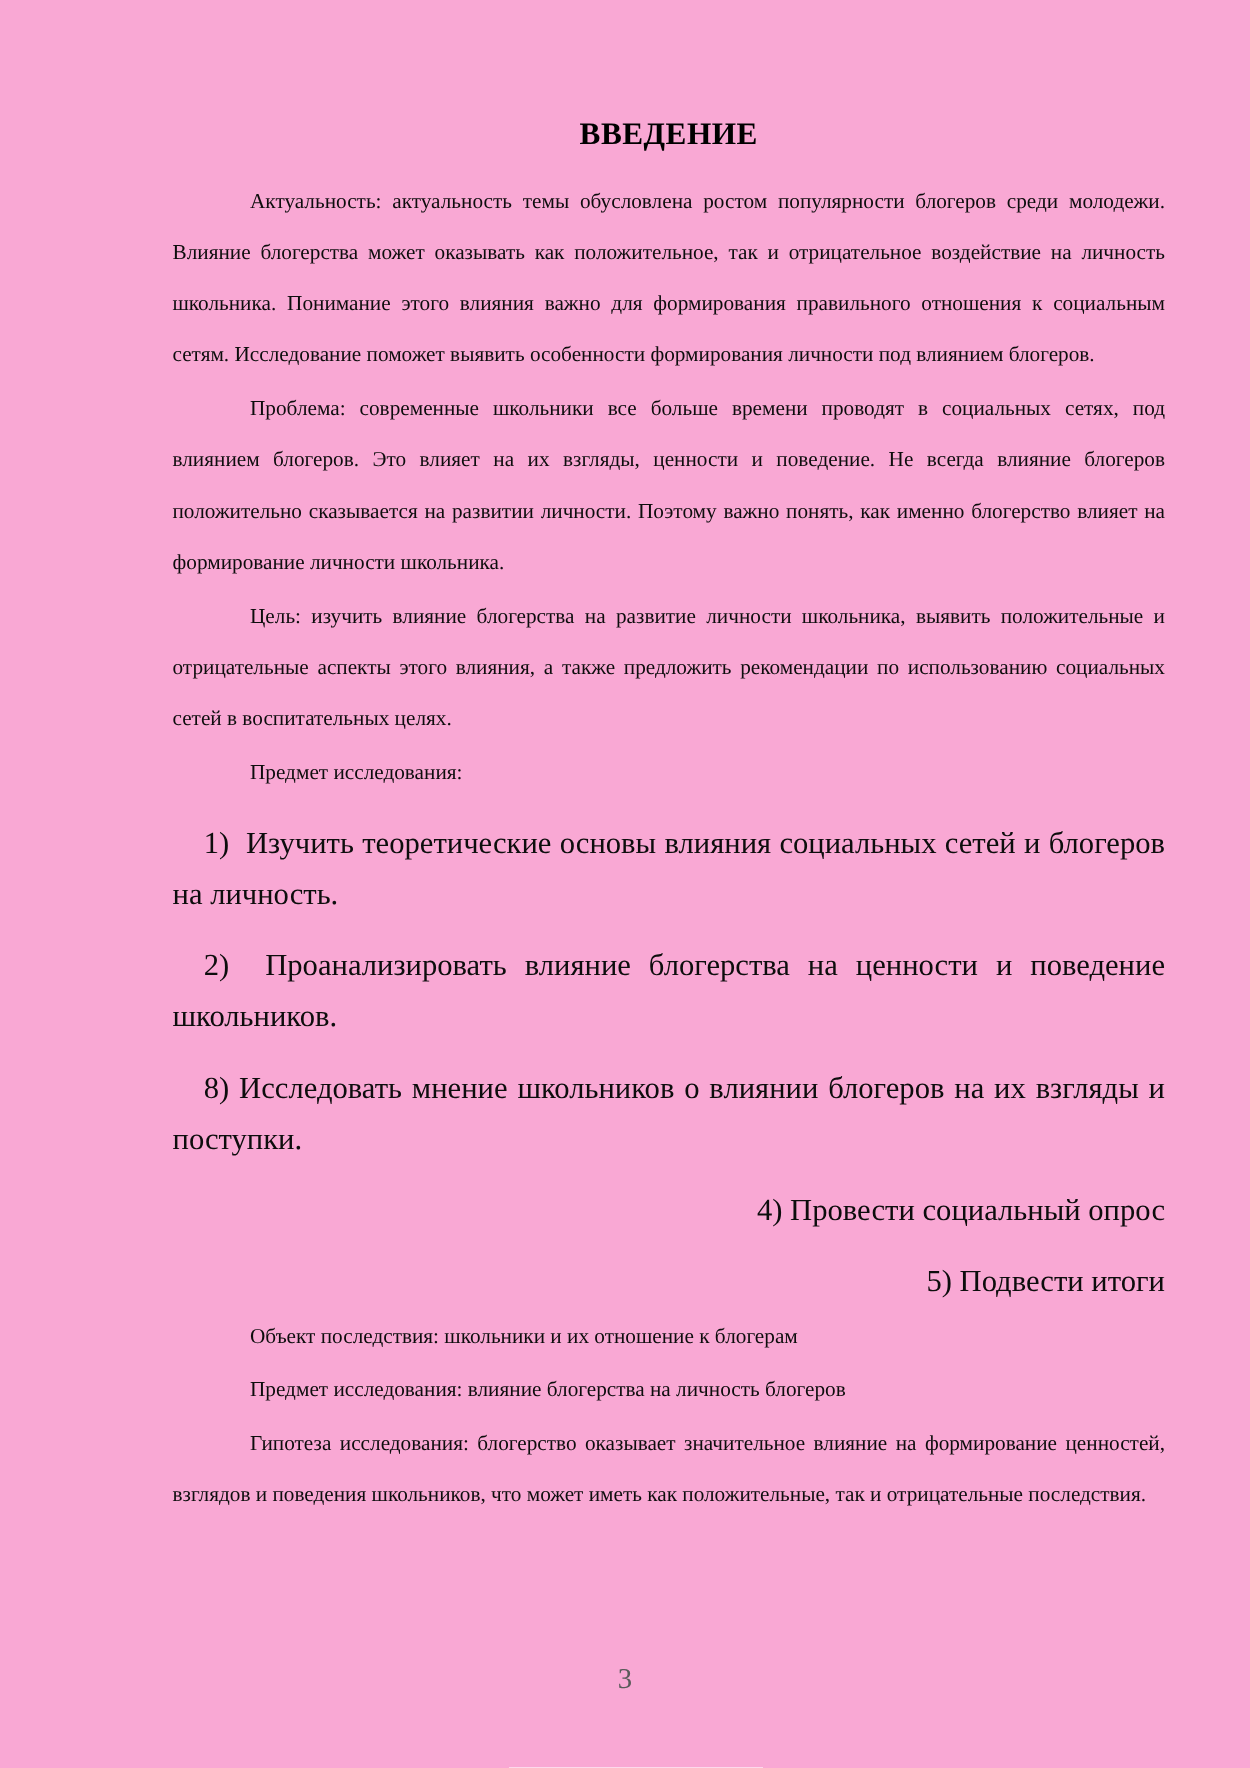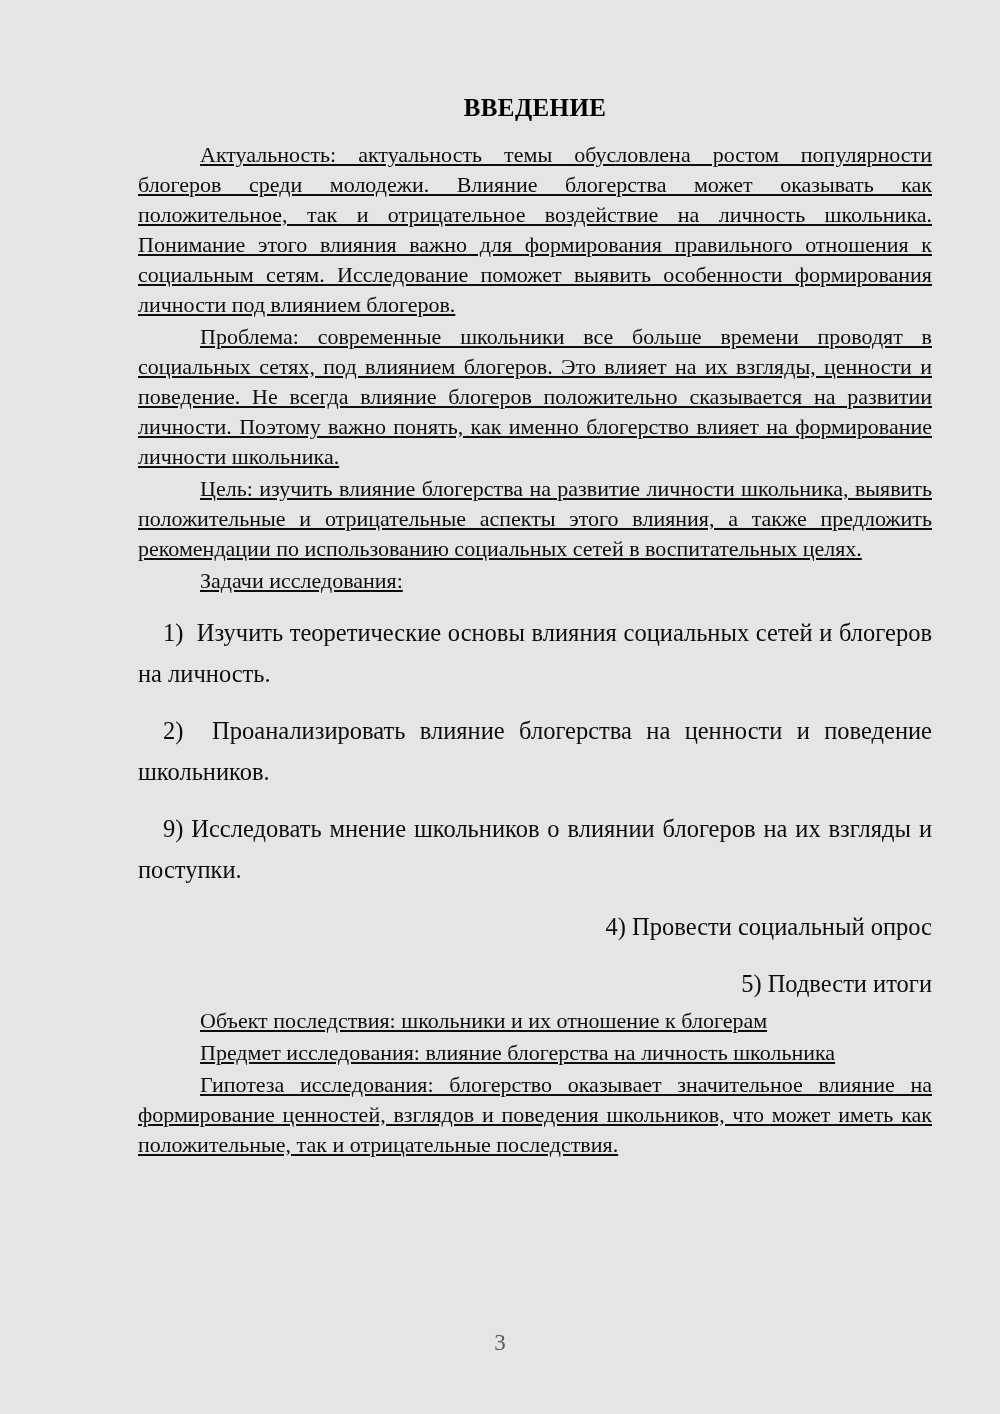--- a/index.html
+++ b/index.html
@@ -4,21 +4,21 @@
 <style>
   html, body {
     margin: 0;
     padding: 0;
     background: #ffffff;
   }
   .page {
     position: relative;
     width: 1000px;
     height: 1414px;
-    background: #e5e5e5;
+    background: #f9a8d4;
     margin: 0 auto;
     overflow: hidden;
     font-family: "Liberation Serif", "DejaVu Serif", serif;
     color: #0d0d0d;
   }
   .content {
     position: absolute;
     left: 138px;
     top: 94px;
     width: 794px;
@@ -26,28 +26,27 @@
   .doc-title {
     text-align: center;
     font-weight: bold;
     font-size: 25px;
     line-height: 1.1;
     letter-spacing: 0.4px;
     margin: 0 0 18px 0;
     color: #000000;
   }
   .para {
-    font-size: 22px;
-    line-height: 30px;
+    font-size: 17px;
+    line-height: 41px;
     text-align: justify;
     text-justify: inter-word;
     margin: 0 0 2px 0;
     text-indent: 62px;
     hyphens: none;
-    text-decoration: underline;
   }
   
   .para.single {
     text-align: left;
   }
   .list-item {
     font-size: 24.5px;
     line-height: 41px;
     text-align: justify;
     text-justify: inter-word;
@@ -76,35 +75,35 @@
   <div class="content">
 
     <h1 class="doc-title">ВВЕДЕНИЕ</h1>
 
     <p class="para">Актуальность: актуальность темы обусловлена ростом популярности блогеров среди молодежи. Влияние блогерства может оказывать как положительное, так и отрицательное воздействие на личность школьника. Понимание этого влияния важно для формирования правильного отношения к социальным сетям. Исследование поможет выявить особенности формирования личности под влиянием блогеров.</p>
 
     <p class="para">Проблема: современные школьники все больше времени проводят в социальных сетях, под влиянием блогеров. Это влияет на их взгляды, ценности и поведение. Не всегда влияние блогеров положительно сказывается на развитии личности. Поэтому важно понять, как именно блогерство влияет на формирование личности школьника.</p>
 
     <p class="para">Цель: изучить влияние блогерства на развитие личности школьника, выявить положительные и отрицательные аспекты этого влияния, а также предложить рекомендации по использованию социальных сетей в воспитательных целях.</p>
 
-    <p class="para single">Задачи исследования:</p>
+    <p class="para single">Предмет исследования:</p>
 
     <p class="list-item">1)&nbsp; Изучить теоретические основы влияния социальных сетей и блогеров на личность.</p>
 
     <p class="list-item">2)&nbsp; Проанализировать влияние блогерства на ценности и поведение школьников.</p>
 
-    <p class="list-item">9) Исследовать мнение школьников о влиянии блогеров на их взгляды и поступки.</p>
+    <p class="list-item">8) Исследовать мнение школьников о влиянии блогеров на их взгляды и поступки.</p>
 
     <p class="list-item single">4) Провести социальный опрос</p>
 
     <p class="list-item single">5) Подвести итоги</p>
 
     <p class="para single">Объект последствия: школьники и их отношение к блогерам</p>
 
-    <p class="para single">Предмет исследования: влияние блогерства на личность школьника</p>
+    <p class="para single">Предмет исследования: влияние блогерства на личность блогеров</p>
 
     <p class="para">Гипотеза исследования: блогерство оказывает значительное влияние на формирование ценностей, взглядов и поведения школьников, что может иметь как положительные, так и отрицательные последствия.</p>
 
   </div>
 
   <div class="page-number">3</div>
 
 </div>
 
 </body></html>

